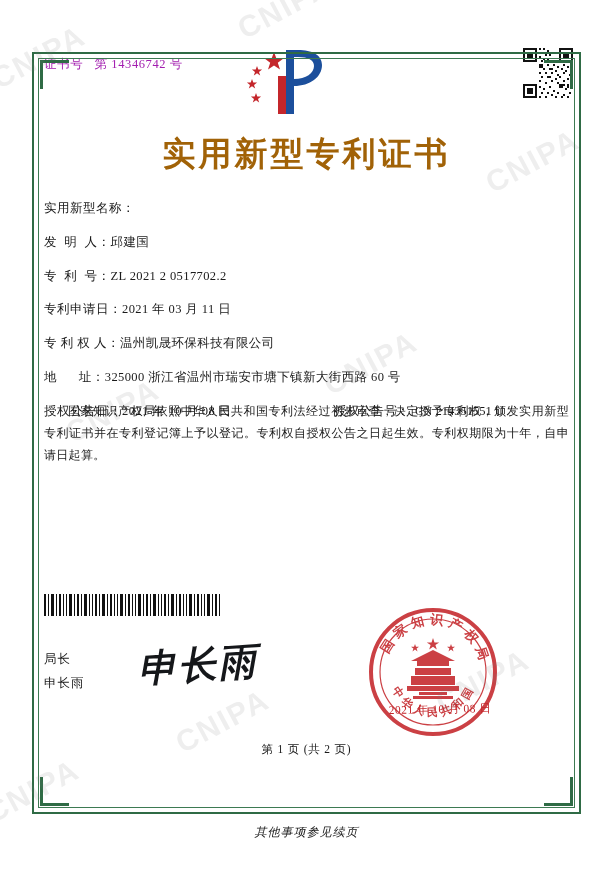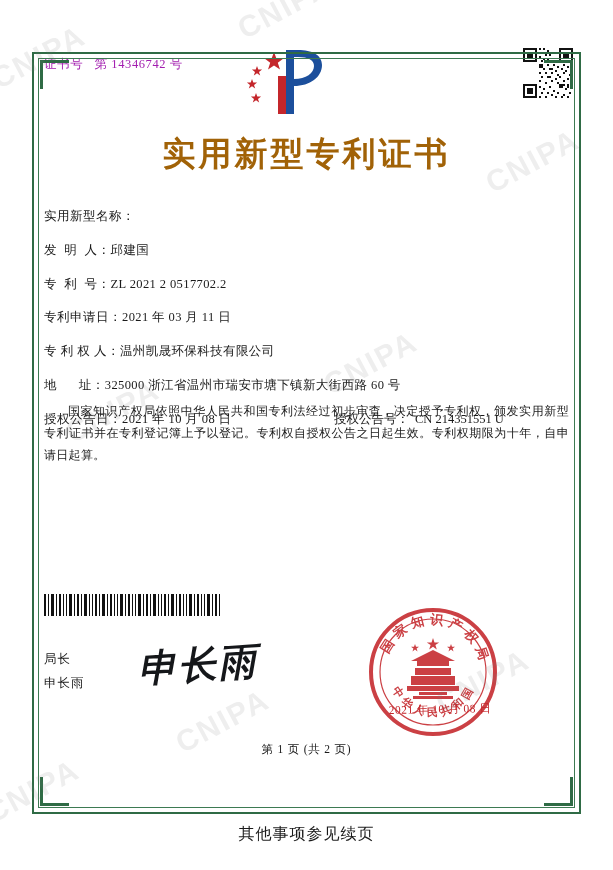--- a/index.html
+++ b/index.html
@@ -111,21 +111,20 @@
     color: #a16207;
     font-family: "DejaVu Serif", serif;
   }
 
   
   .fields {
     position: absolute;
     left: 44px;
     right: 44px;
     top: 200px;
-    margin-top: 8px;
   }
   .frow {
     display: flex;
     align-items: baseline;
     margin-bottom: 17.5px;
     font-size: 12.5px;
     line-height: 1.3;
   }
   .flabel {
     flex: 0 0 auto;
@@ -215,24 +214,25 @@
     text-align: center;
     font-size: 11.5px;
     letter-spacing: 0.8px;
   }
 
   .footnote {
     position: absolute;
     left: 0; right: 0;
     top: 824px;
     text-align: center;
-    font-size: 16px;
+    font-size: 12px;
     letter-spacing: 1px;
     color: #1a1a1a;
     z-index: 6;
+    font-style: italic;
   }
 </style>
 </head>
 <body>
 
 <div class="watermarks">
   <div class="wm wm1">CNIPA</div>
   <div class="wm wm2">CNIPA</div>
   <div class="wm wm3">CNIPA</div>
   <div class="wm wm4">CNIPA</div>

